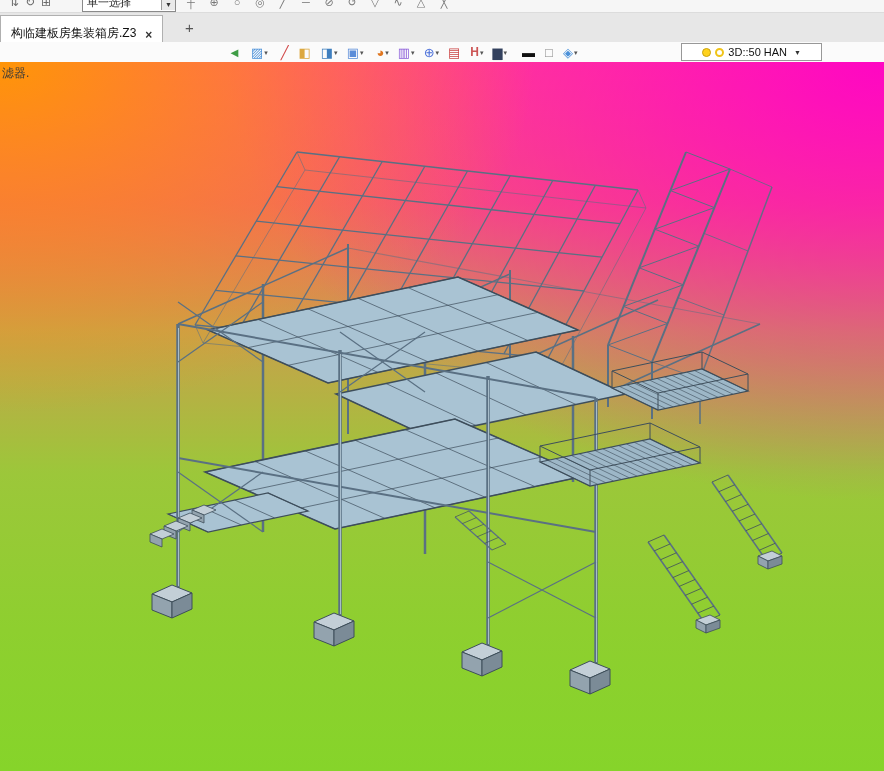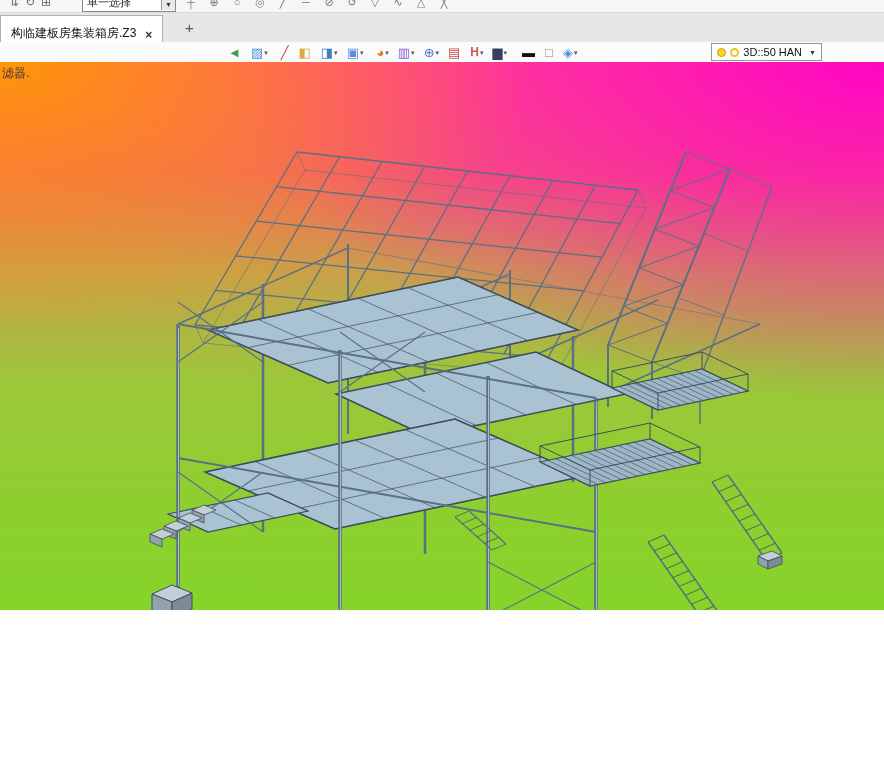--- a/index.html
+++ b/index.html
@@ -34,28 +34,28 @@
   .icons { display:flex; align-items:center; gap:9px; margin-left:228px; }
   .tbi { display:flex; align-items:center; height:18px; font-size:13px; line-height:1; }
   .tbi b { font-weight:normal; }
   .tbi i { font-style:normal; font-size:7px; color:#555; margin-left:1px; }
   .i0 b{color:#3f9d46} .i1 b{color:#4a90d9} .i2 b{color:#d04545} .i3 b{color:#dca83f}
   .i4 b{color:#3f7fbf} .i5 b{color:#5b8dd9} .i6 b{color:#e0761f} .i7 b{color:#8a5bd9}
   .i8 b{color:#4a6fd9} .i9 b{color:#cc4444} .i10 b{color:#cc5555;font-weight:bold;font-size:12px}
   .i11 b{color:#33415e} .i12 b{color:#111} .i13 b{color:#888} .i14 b{color:#4a90d9}
   .i2 { margin-left:4px; } .i6 { margin-left:4px; } .i12 { margin-left:6px; }
   .layer-combo { position:absolute; right:62px; top:1px; height:18px; background:#fff;
-    border:1px solid #989898; display:flex; align-items:center; gap:4px; padding:0 5px;
+    border:1px solid #989898; display:flex; align-items:center; gap:4px; padding:0 20px;
     font-size:11px; color:#111; }
   .bulb { width:9px; height:9px; background:#ffd21e; border:1px solid #c9a20c; border-radius:50%; }
   .ring { width:9px; height:9px; border:2px solid #f0c419; background:#fff; border-radius:50%; }
   .lc-caret { font-size:7px; color:#333; margin-left:3px; }
 
   
-  .viewport { position:relative; width:884px; height:548px; overflow:hidden;
+  .viewport { position:relative; width:884px; height:709px; overflow:hidden;
     background:
       radial-gradient(110% 90% at 0% 0%, rgba(255,153,0,0.95) 0%, rgba(255,153,0,0) 55%),
       radial-gradient(120% 100% at 100% 0%, rgba(255,0,200,0.92) 0%, rgba(255,0,200,0) 62%),
       linear-gradient(180deg, #ff4f86 0%, #f2606e 20%, #c9a04b 38%, #9cc73a 58%, #8ecf2f 80%, #86d42a 100%);
   }
   .prompt { position:absolute; left:2px; top:3px; font-size:12px; color:#3a3a3a; }
   #scene { position:absolute; left:0; top:0; width:884px; height:709px; }
 </style>
 </head>
 <body>

